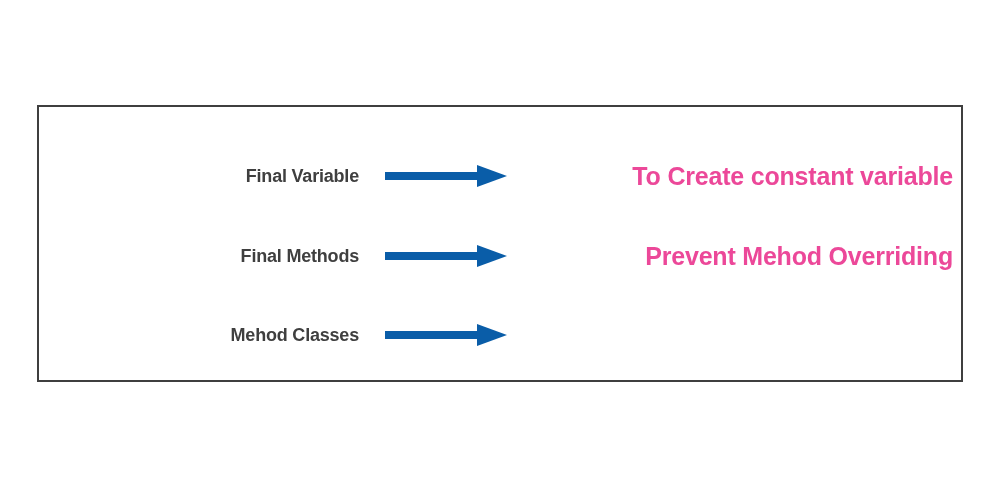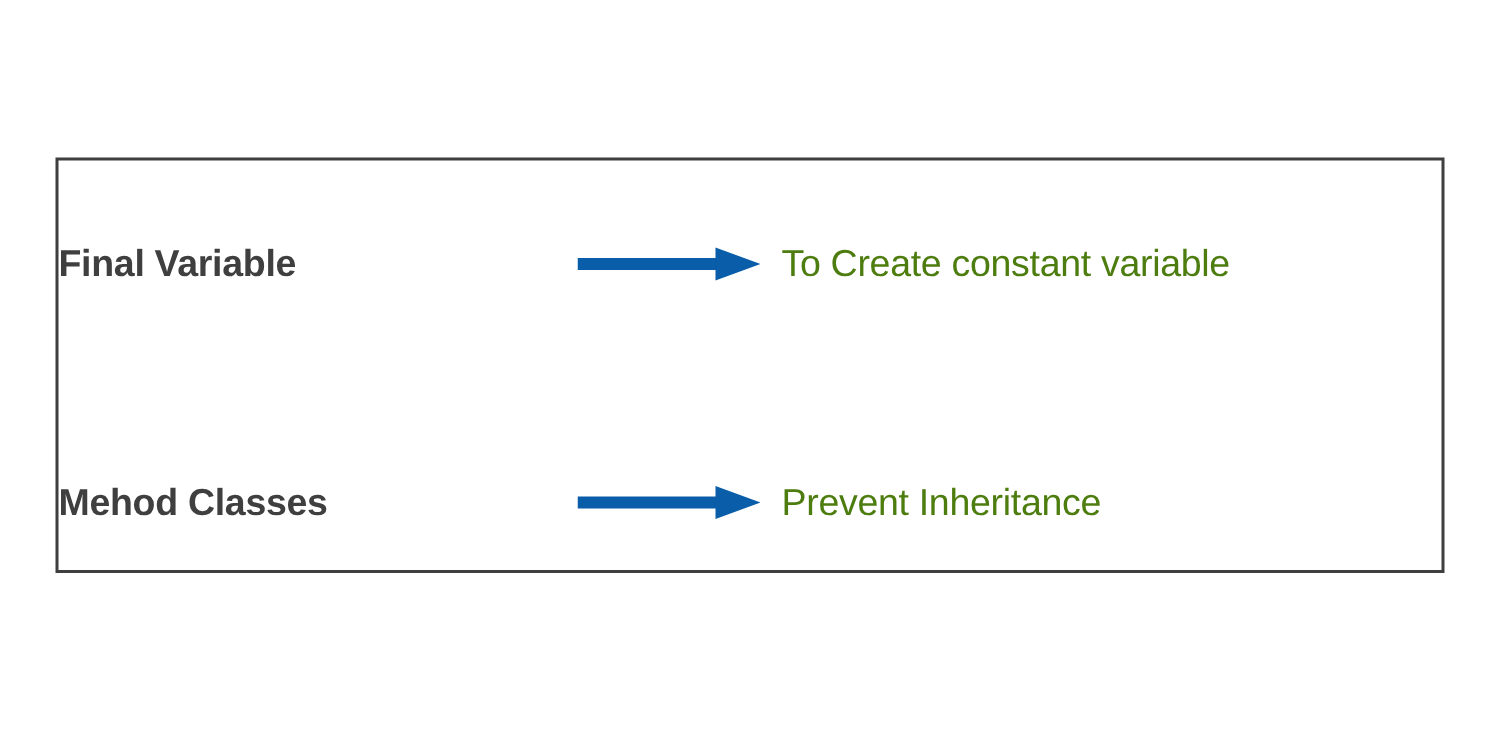--- a/index.html
+++ b/index.html
@@ -54,27 +54,28 @@
   
   .row-1 { top: 47px; }
   .row-2 { top: 127px; }
   .row-3 { top: 206px; }
 
   
   .row-label {
     position: absolute;
     left: 0;
     width: 308px;
-    text-align: left;
-    font-size: 25px;
+    text-align: right;
+    font-size: 18px;
     font-weight: bold;
     color: #3f3f3f;
     letter-spacing: -0.2px;
     white-space: nowrap;
     line-height: 1;
+    padding-left: 12px;
   }
 
   
   .row-arrow {
     position: absolute;
     left: 346px;
     top: 50%;
     width: 122px;
     height: 26px;
     margin-top: -13px;
@@ -84,24 +85,24 @@
     display: block;
     width: 122px;
     height: 26px;
   }
 
   
   .row-outcome {
     position: absolute;
     left: 482px;
     right: 8px;
-    text-align: left;
+    text-align: right;
     font-size: 25px;
-    font-weight: normal;
-    color: #4d7c0f;
+    font-weight: bold;
+    color: #ec4899;
     letter-spacing: -0.2px;
     white-space: nowrap;
     line-height: 1;
   }
 </style>
 </head>
 <body>
 
 <div class="canvas">
 
@@ -114,30 +115,41 @@
         <span class="row-arrow">
           <svg viewBox="0 0 122 26" xmlns="http://www.w3.org/2000/svg" aria-hidden="true">
             <rect x="0" y="9" width="96" height="8" fill="#0a5da8"></rect>
             <polygon points="92,2 122,13 92,24" fill="#0a5da8"></polygon>
           </svg>
         </span>
 
         <span class="row-outcome">To Create constant variable</span>
       </div>
 
+      <div class="row row-2">
+        <span class="row-label">Final Methods</span>
+
+        <span class="row-arrow">
+          <svg viewBox="0 0 122 26" xmlns="http://www.w3.org/2000/svg" aria-hidden="true">
+            <rect x="0" y="9" width="96" height="8" fill="#0a5da8"></rect>
+            <polygon points="92,2 122,13 92,24" fill="#0a5da8"></polygon>
+          </svg>
+        </span>
+
+        <span class="row-outcome">Prevent Mehod Overriding</span>
+      </div>
 
       <div class="row row-3">
         <span class="row-label">Mehod Classes</span>
 
         <span class="row-arrow">
           <svg viewBox="0 0 122 26" xmlns="http://www.w3.org/2000/svg" aria-hidden="true">
             <rect x="0" y="9" width="96" height="8" fill="#0a5da8"></rect>
             <polygon points="92,2 122,13 92,24" fill="#0a5da8"></polygon>
           </svg>
         </span>
 
-        <span class="row-outcome">Prevent Inheritance</span>
       </div>
 
     </div>
   </div>
 
 </div>
 
 </body></html>

